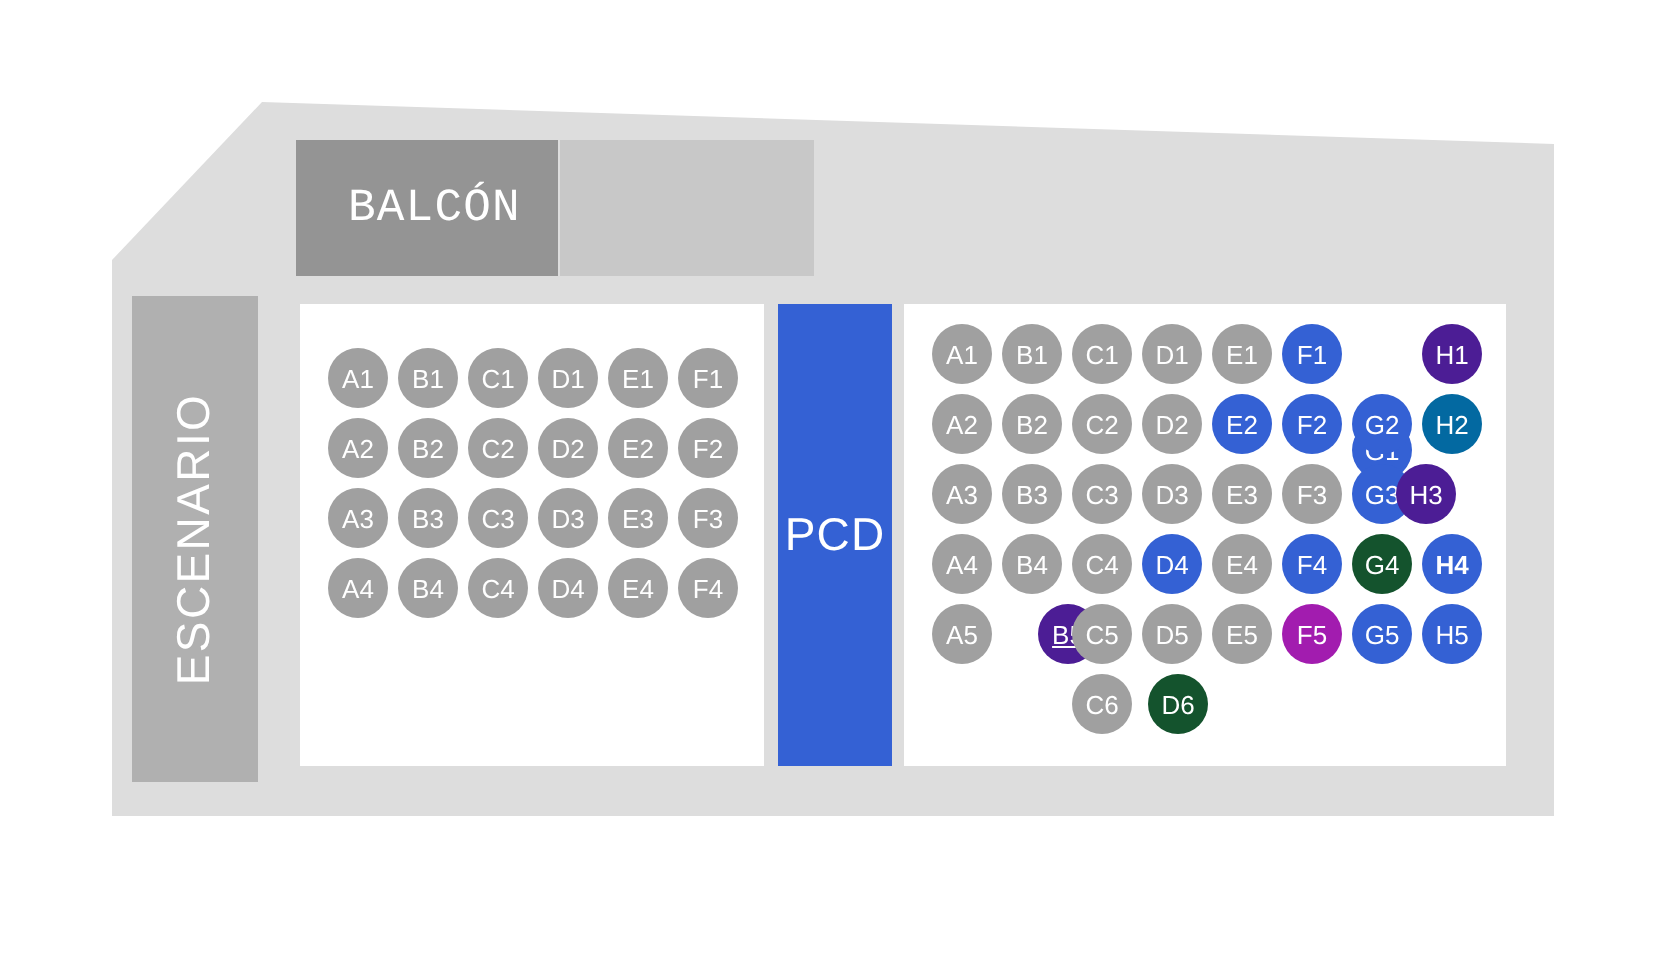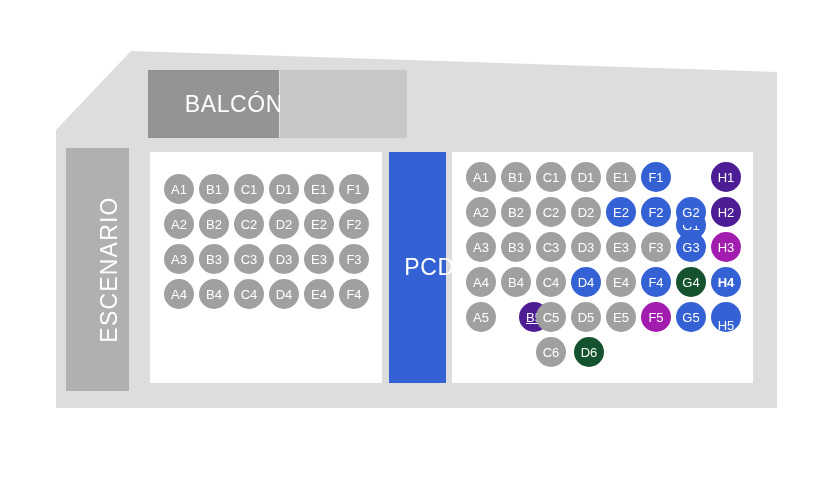--- a/index.html
+++ b/index.html
@@ -36,21 +36,20 @@
   .block-label {
     display: flex;
     align-items: center;
     justify-content: center;
     color: #ffffff;
     font-size: 23px;
     letter-spacing: 0.6px;
     line-height: 1;
     white-space: nowrap;
     user-select: none;
-    padding-left: 12px;
   }
 
   
   #escenario-block {
     left: 66px;
     top: 148px;
     width: 63px;
     height: 243px;
   }
   #escenario-block .rot {
@@ -59,21 +58,21 @@
     letter-spacing: 1.2px;
   }
 
   
   #balcon-block {
     left: 148px;
     top: 70px;
     width: 131px;
     height: 68px;
   }
-  #balcon-block .block-label { justify-content: flex-end; padding-left: 4px; }
+  #balcon-block .block-label { justify-content: flex-start; padding-left: 26px; font-family: Liberation Mono, monospace; }
   #balcon-extra-block {
     left: 280px;
     top: 70px;
     width: 127px;
     height: 68px;
   }
 
   
   #pcd-block {
     left: 389px;
@@ -259,21 +258,21 @@
       </div>
       <div class="seat selected" style="left: 154px; top: 45px; background: rgb(52, 97, 212);">
         <span>E2</span>
       </div>
       <div class="seat selected" style="left: 189px; top: 45px; background: rgb(52, 97, 212);">
         <span>F2</span>
       </div>
       <div class="seat selected" style="left: 224px; top: 45px; background: rgb(52, 97, 212);">
         <span>G2</span>
       </div>
-      <div class="seat selected" style="left: 259px; top: 45px; background: #4c1d95;">
+      <div class="seat selected" style="left: 259px; top: 45px; background: #0369a1;">
         <span>H2</span>
       </div>
       <div class="seat available" style="left: 14px; top: 80px; background: rgb(160, 160, 160);">
         <span>A3</span>
       </div>
       <div class="seat available" style="left: 49px; top: 80px; background: rgb(160, 160, 160);">
         <span>B3</span>
       </div>
       <div class="seat available" style="left: 84px; top: 80px; background: rgb(160, 160, 160);">
         <span>C3</span>
@@ -283,21 +282,21 @@
       </div>
       <div class="seat available" style="left: 154px; top: 80px; background: rgb(160, 160, 160);">
         <span>E3</span>
       </div>
       <div class="seat available" style="left: 189px; top: 80px; background: rgb(160, 160, 160);">
         <span>F3</span>
       </div>
       <div class="seat selected" style="left: 224px; top: 80px; background: rgb(52, 97, 212);">
         <span>G3</span>
       </div>
-      <div class="seat selected" style="left: 259px; top: 80px; background: #a21caf; align-items: center;">
+      <div class="seat selected" style="left: 246px; top: 80px; background: #4c1d95; align-items: center;">
         <span>H3</span>
       </div>
       <div class="seat available" style="left: 14px; top: 115px; background: rgb(160, 160, 160);">
         <span>A4</span>
       </div>
       <div class="seat available" style="left: 49px; top: 115px; background: rgb(160, 160, 160);">
         <span>B4</span>
       </div>
       <div class="seat available" style="left: 84px; top: 115px; background: rgb(160, 160, 160);">
         <span>C4</span>
@@ -331,21 +330,21 @@
       </div>
       <div class="seat available" style="left: 154px; top: 150px; background: rgb(160, 160, 160);">
         <span>E5</span>
       </div>
       <div class="seat selected" style="left: 189px; top: 150px; background: #a21caf;">
         <span>F5</span>
       </div>
       <div class="seat selected" style="left: 224px; top: 150px; background: rgb(52, 97, 212);">
         <span>G5</span>
       </div>
-      <div class="seat selected" style="left: 259px; top: 150px; background: rgb(52, 97, 212); align-items: flex-end;">
+      <div class="seat selected" style="left: 259px; top: 150px; background: rgb(52, 97, 212);">
         <span>H5</span>
       </div>
       <div class="seat available" style="left: 84px; top: 185px; background: rgb(160, 160, 160);">
         <span>C6</span>
       </div>
       <div class="seat available" style="left: 122px; top: 185px; background: #14532d;">
         <span>D6</span>
       </div>
     </div>
 

